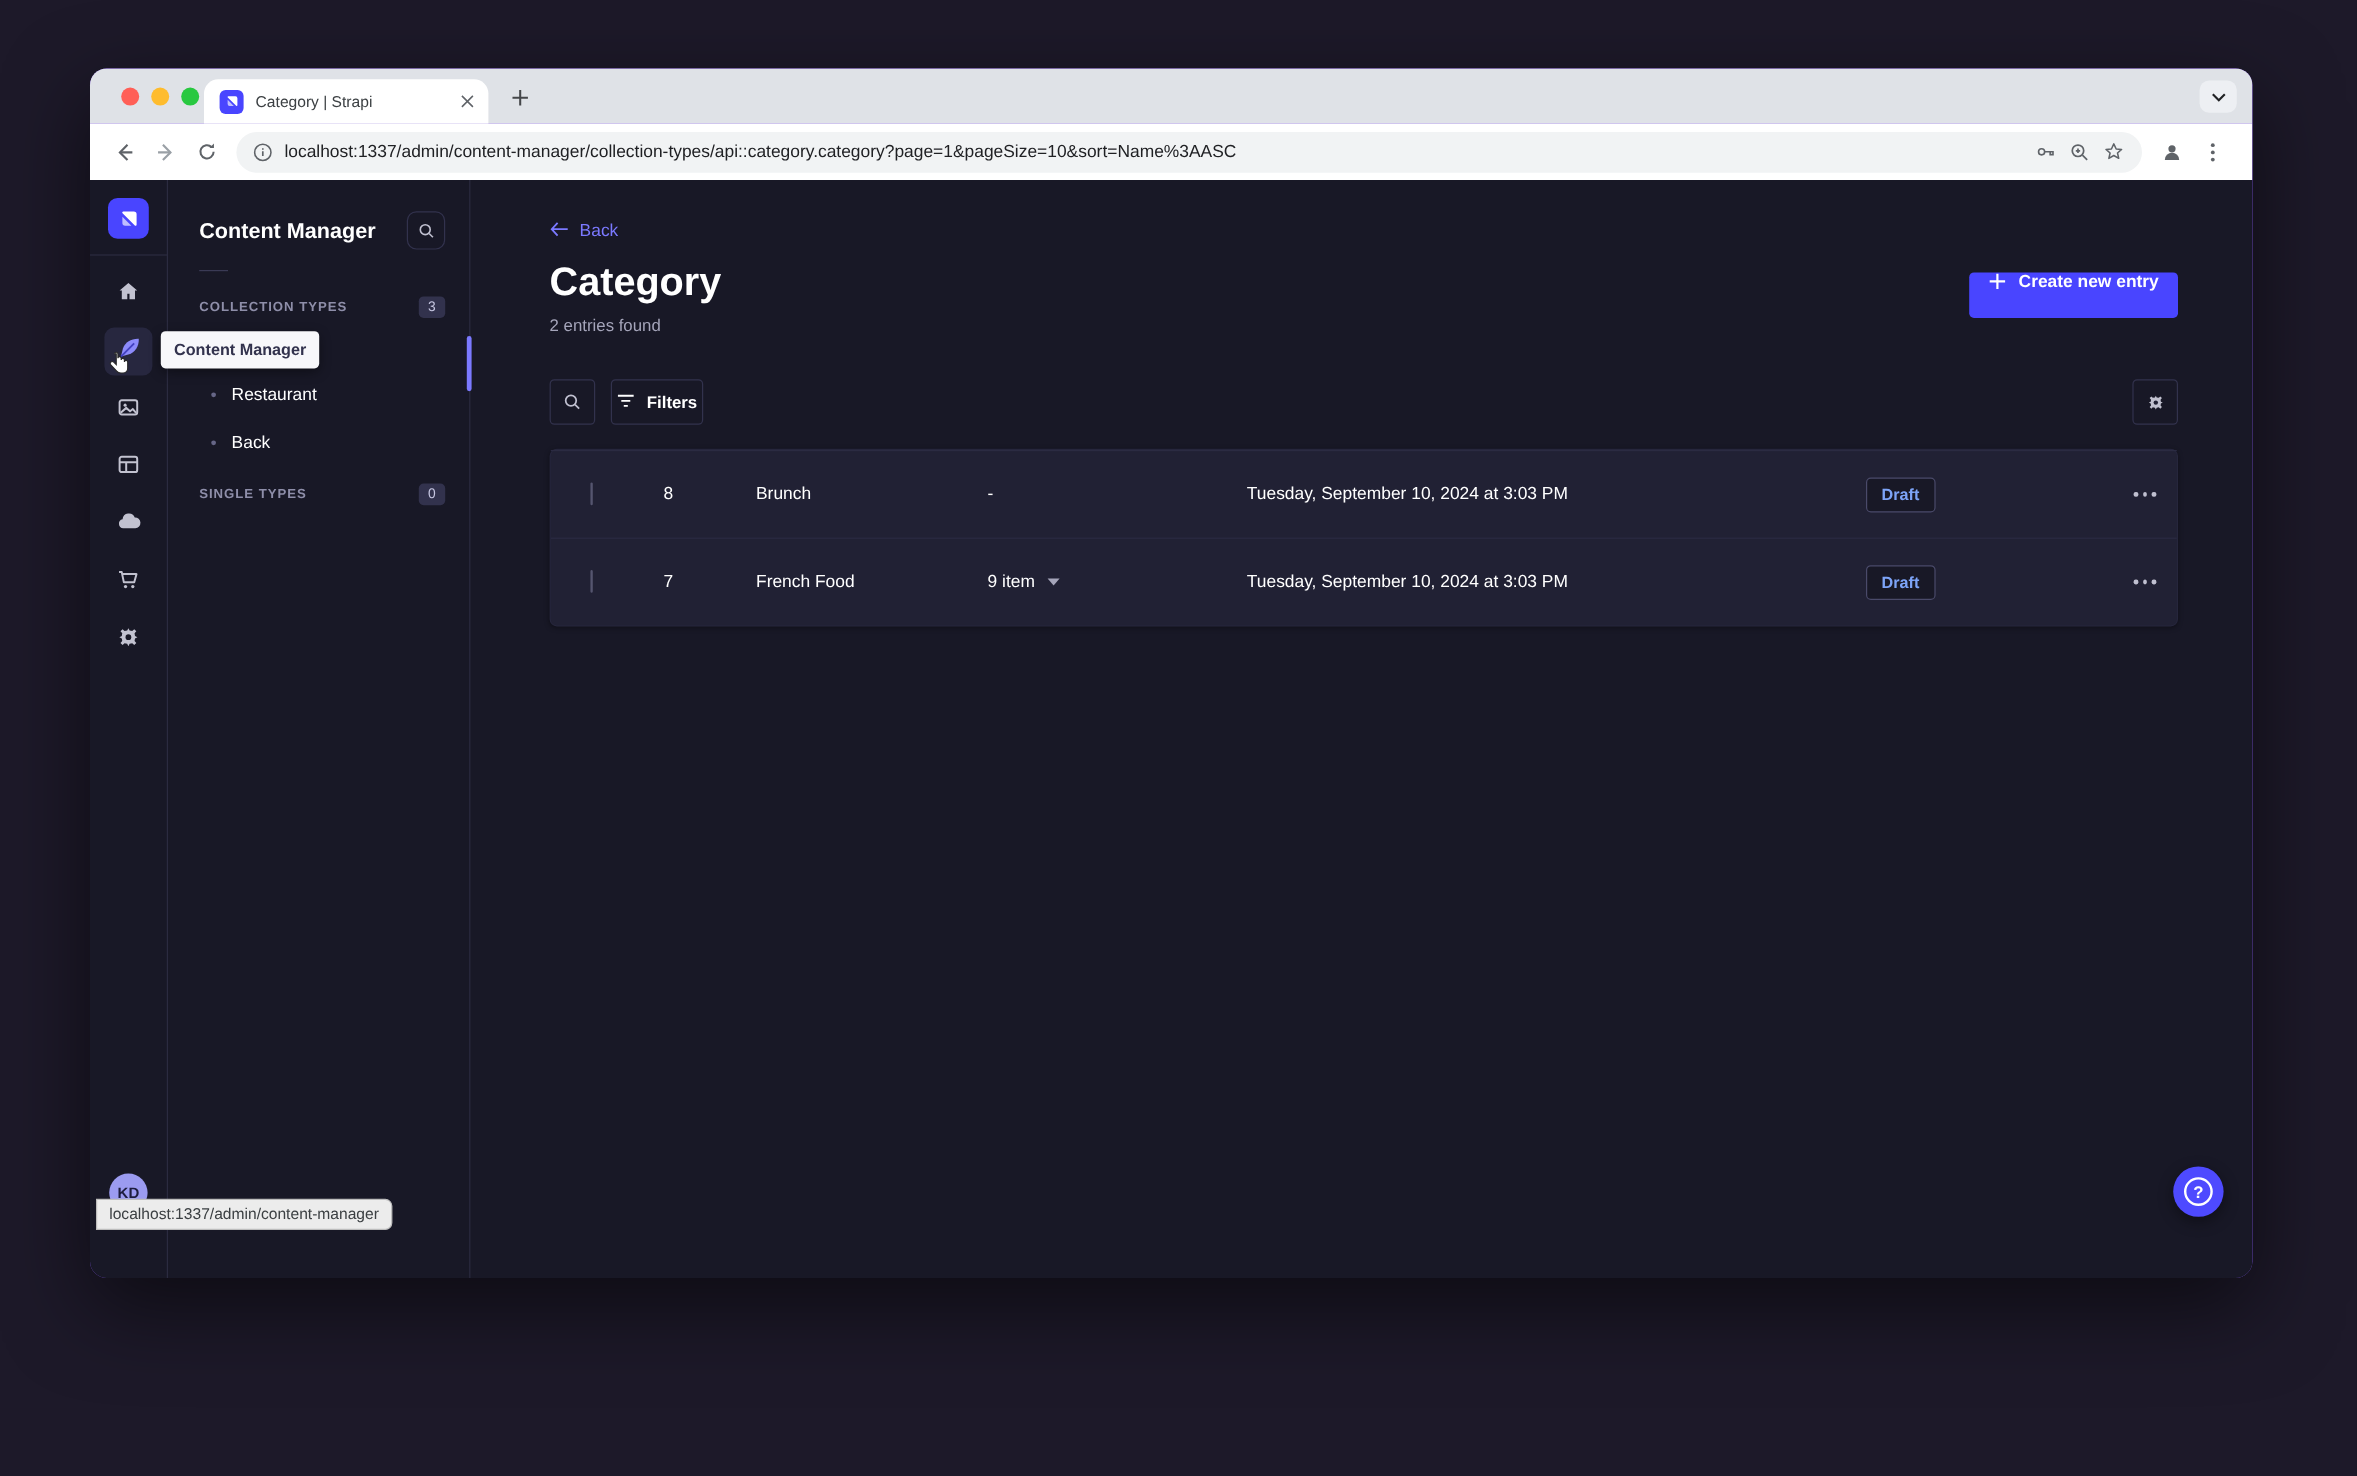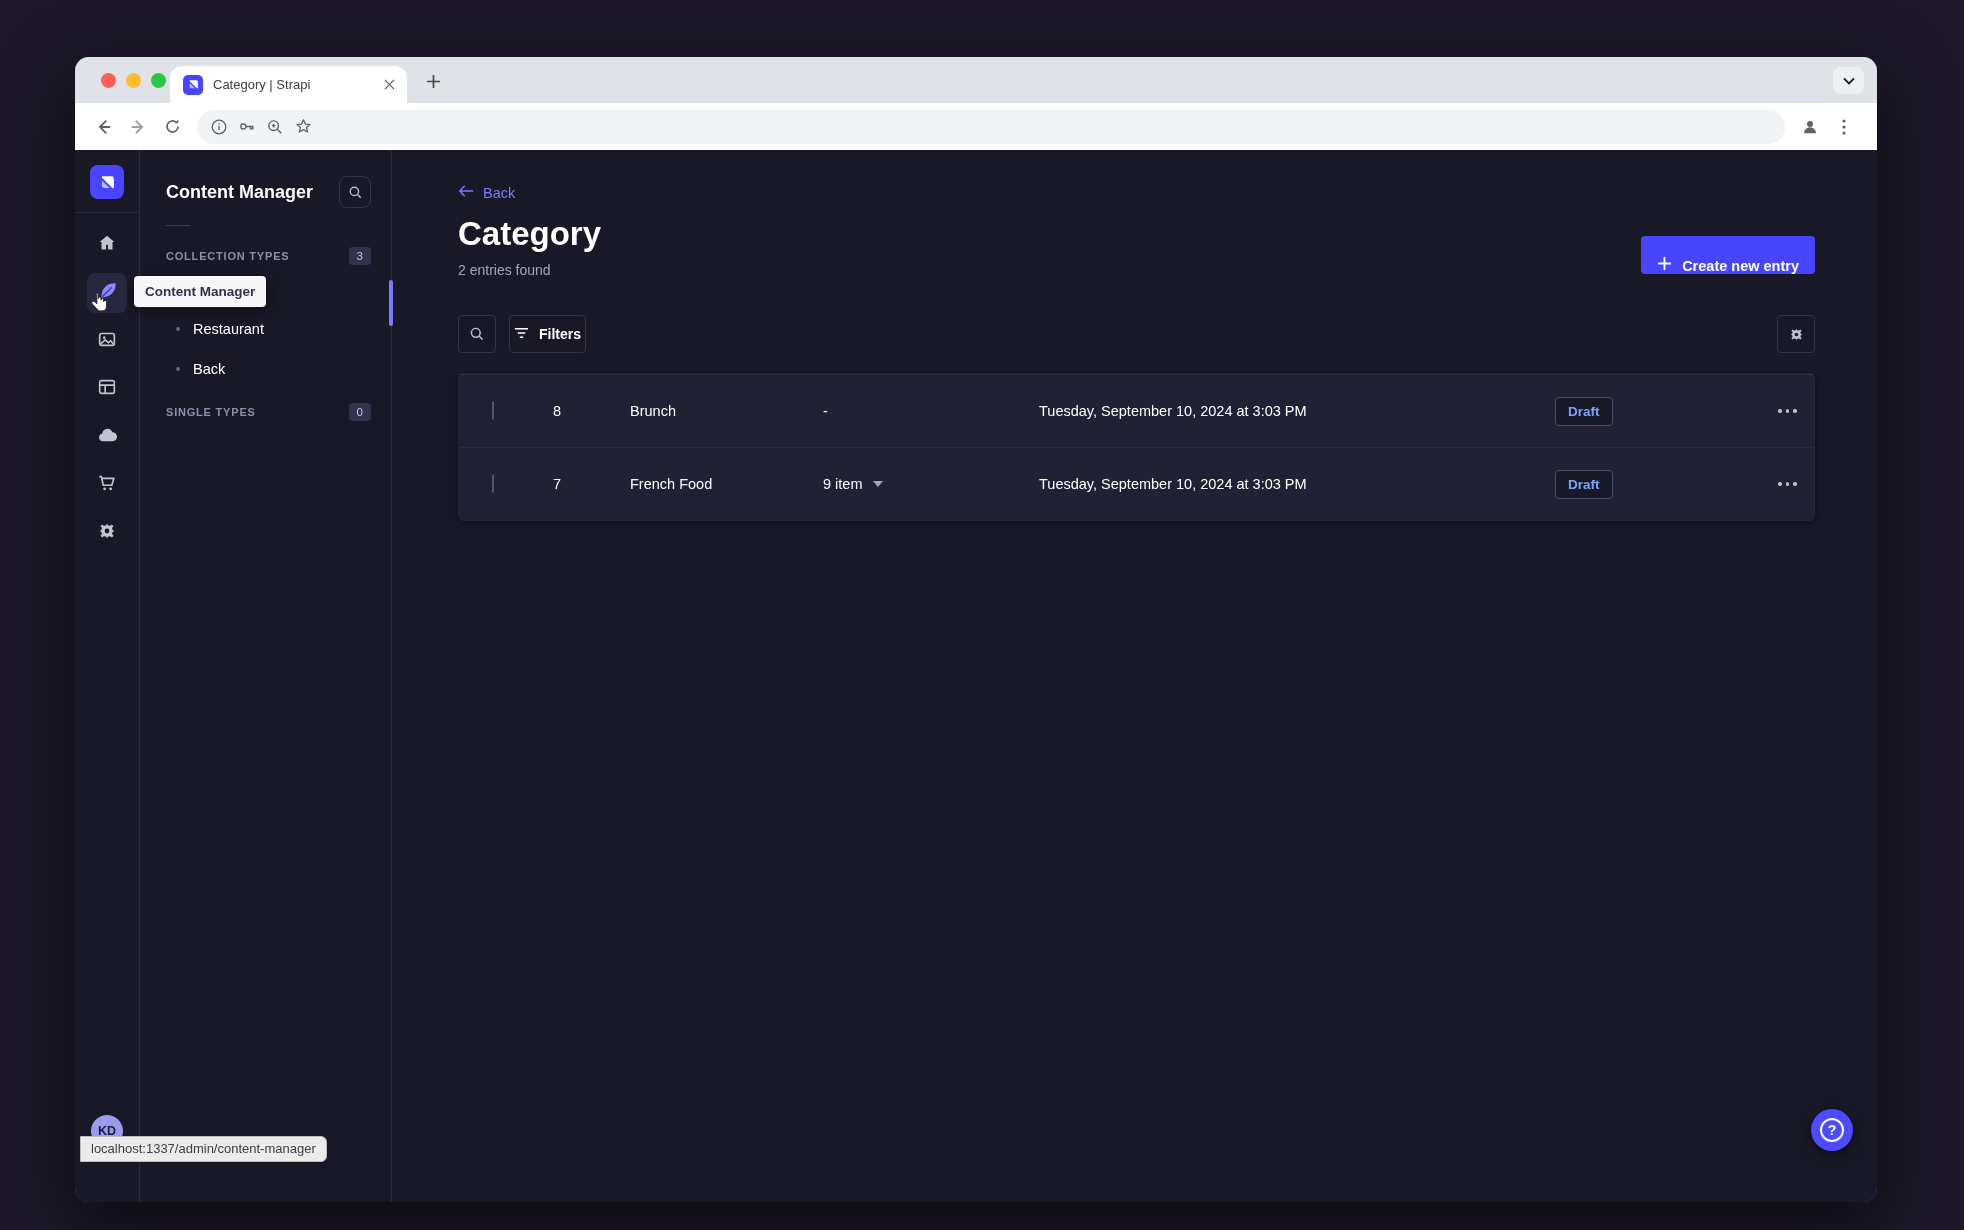--- a/index.html
+++ b/index.html
@@ -3,21 +3,21 @@
 <meta charset="utf-8">
 <style>
   * { margin:0; padding:0; box-sizing:border-box; }
   html,body { width:1964px; height:1230px; }
   body {
     background:#1d1929;
     font-family:"Liberation Sans", sans-serif;
     position:relative; overflow:hidden;
   }
   .window {
-    position:absolute; left:75px; top:57px; width:1802px; height:1145px;
+    position:absolute; left:75px; top:57px; width:1802px; height:1008px;
     border-radius:14px; overflow:hidden; background:#8b5cf6;
     box-shadow:0 24px 70px rgba(0,0,0,.55);
   }
   
   .tabstrip { height:46px; background:#dfe2e7; position:relative; }
   .traffic { position:absolute; left:26px; top:16px; display:flex; gap:10px; }
   .light { width:15px; height:15px; border-radius:50%; }
   .light.red{background:#ff5f57}.light.yellow{background:#febc2e}.light.green{background:#28c840}
   .tab { position:absolute; left:95px; top:9px; width:237px; height:37px; background:#fff;
     border-radius:12px 12px 0 0; display:flex; align-items:center; padding:0 8px 0 13px; }
@@ -71,22 +71,22 @@
     border-radius:2px; z-index:5; }
   .cm-tooltip { position:absolute; left:-6px; top:126px; background:#f7f7fa; color:#32324d;
     font-size:13.5px; font-weight:bold; padding:8px 11px; border-radius:4px;
     box-shadow:0 3px 10px rgba(0,0,0,.4); z-index:8; white-space:nowrap; }
   
   .main { flex:1; padding:34px 62px 0 66px; position:relative; min-width:0; }
   .back-row { display:flex; align-items:center; gap:9px; color:#7b79ff; font-size:14.5px; width:fit-content; }
   .title-row { display:flex; align-items:flex-start; justify-content:space-between; margin-top:14px; }
   .page-title { font-size:33px; font-weight:bold; color:#fff; }
   .subtitle { font-size:14px; color:#a5a5ba; margin-top:9px; }
-  .create-btn { display:flex; align-items:flex-end; gap:10px; background:#4945ff; color:#fff; font-size:14.5px;
-    font-weight:600; border:none; border-radius:4px; padding:0 16px; height:38px; margin-top:21px; cursor:pointer; }
+  .create-btn { display:flex; align-items:flex-start; gap:10px; background:#4945ff; color:#fff; font-size:14.5px;
+    font-weight:600; border:none; border-radius:4px; padding:0 16px; height:38px; margin-top:11px; cursor:pointer; }
   .toolbar { display:flex; align-items:center; margin-top:37px; }
   .sq-btn { width:38px; height:38px; border:1px solid #32324d; border-radius:4px; background:transparent;
     color:#c0c0d0; display:flex; align-items:center; justify-content:center; }
   .filters-btn { display:flex; align-items:center; gap:10px; height:38px; padding:0 4px; border:1px solid #32324d;
     border-radius:4px; background:transparent; color:#fff; font-size:14px; font-weight:600; margin-left:13px; }
   .tool-right { margin-left:auto; }
   .table-card { margin-top:20px; background:#212134; border-radius:6px; border:1px solid #26263c;
     box-shadow:0 1px 4px rgba(0,0,0,.35); }
   .trow { display:grid; grid-template-columns:70px 77px 193px 216px 516px 195px 1fr;
     align-items:center; padding-left:24px; }
@@ -167,20 +167,21 @@
           <path d="M16.8 1.8v4.4h-4.4z" fill="currentColor"></path>
         </svg>
     </span>
     <div class="omnibox">
       <span class="omni-ic">
         <svg width="16" height="16" viewBox="0 0 16 16">
             <circle cx="8" cy="8" r="6.8" fill="none" stroke="#5f6368" stroke-width="1.3"></circle>
             <path d="M8 7v4M8 4.6v1.2" stroke="#5f6368" stroke-width="1.4"></path>
           </svg>
       </span>
+      <span class="url-text">localhost:1337/admin/content-manager/collection-types/api::category.category?page=1&amp;pageSize=10&amp;sort=Name%3AASC</span>
       <span class="omni-ic">
         <svg width="19" height="19" viewBox="0 0 24 24">
             <circle cx="8" cy="12" r="3.2" fill="none" stroke="#5f6368" stroke-width="1.7"></circle>
             <path d="M11 12h9v3h-3v-3M17 12v2.4" fill="none" stroke="#5f6368" stroke-width="1.7"></path>
           </svg>
       </span>
       <span class="omni-ic">
         <svg width="18" height="18" viewBox="0 0 20 20">
             <circle cx="8.5" cy="8.5" r="5.3" fill="none" stroke="#5f6368" stroke-width="1.6"></circle>
             <path d="M12.6 12.6 17 17M6.5 8.5h4M8.5 6.5v4" stroke="#5f6368" stroke-width="1.6"></path>

